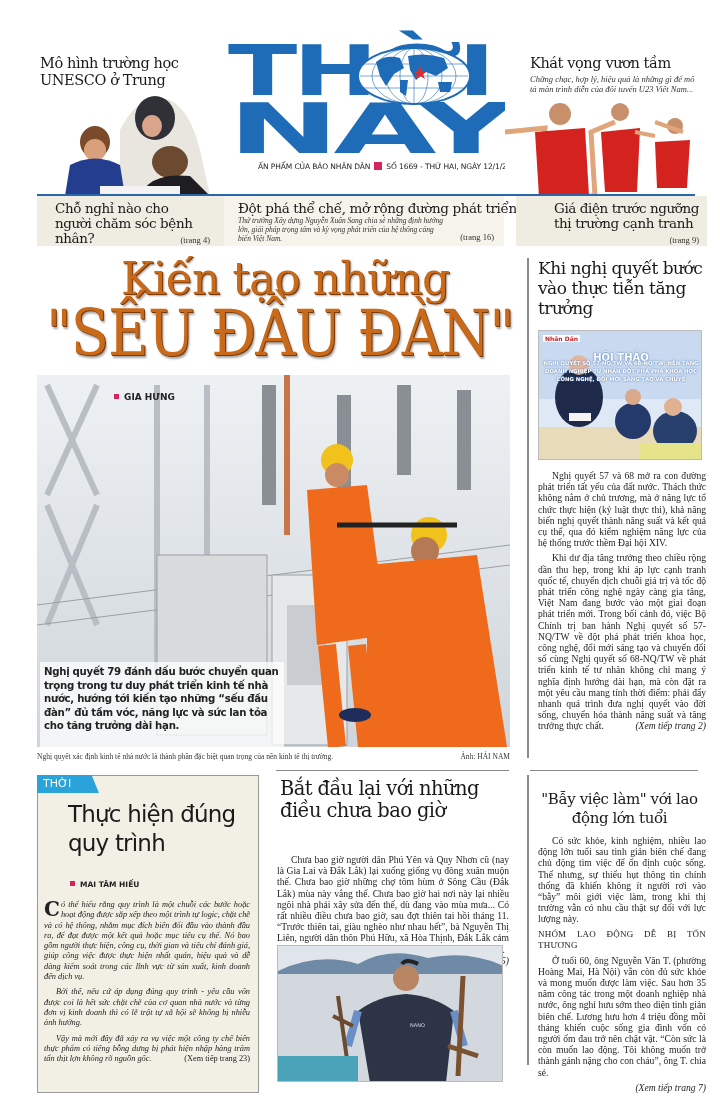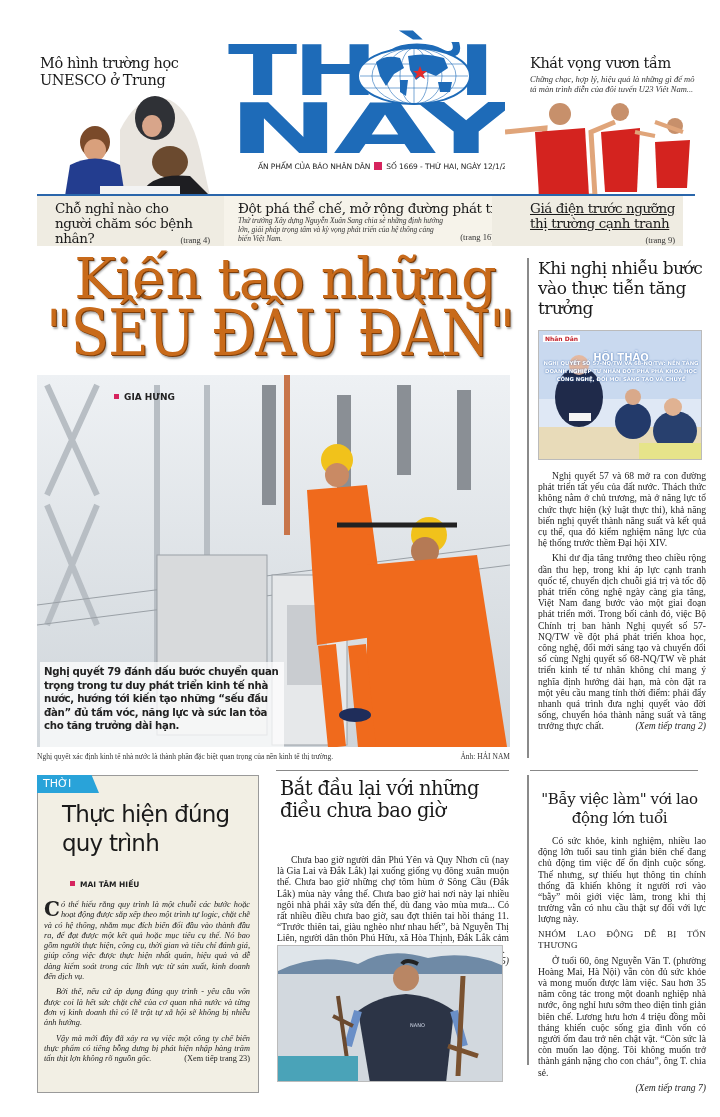--- a/index.html
+++ b/index.html
@@ -19,21 +19,21 @@
   .logo-text { font-family: "DejaVu Sans", sans-serif; font-weight: 900; color: #1e6bb8; font-size: 70px; line-height: 62px; letter-spacing: -3px; transform: scaleX(1.45); transform-origin: left top; }
   .issue-line { left: 258px; top: 162px; font-family: "DejaVu Sans", sans-serif; font-size: 7.5px; color: #222; letter-spacing: -0.1px; white-space: nowrap; }
   .issue-sq { display: inline-block; width: 8px; height: 8px; background: #d6245e; vertical-align: -1px; margin: 0 4px; }
 
   .blue-rule { left: 37px; top: 194px; width: 658px; height: 2px; background: #2a66ab; }
   .strip { top: 196px; height: 50px; background: #efece2; }
   .strip-mid { background: #f6f3ea; }
 
   
   .headline { font-family: "DejaVu Serif", serif; color: #c86a1a; text-shadow: 1px 1px 0 #7a3b08, 2px 2px 2px rgba(0,0,0,0.35); letter-spacing: -1px; text-align: center; }
-  .hl1 { left: 60px; top: 250px; width: 450px; font-size: 56px; line-height: 58px; }
+  .hl1 { left: 60px; top: 250px; width: 450px; font-size: 44px; line-height: 58px; }
   .hl2 { left: 40px; top: 304px; width: 480px; font-size: 56px; line-height: 60px; transform: scaleY(1.12); }
 
   
   .main-photo { left: 37px; top: 375px; width: 473px; height: 372px; overflow: hidden; background: linear-gradient(180deg,#e9edf1 0%, #d4dbe1 60%, #b9c0c6 100%); }
   .byline { font-family: "DejaVu Sans", sans-serif; font-weight: bold; font-size: 9px; color: #222; }
   .red-sq { display: inline-block; width: 5px; height: 5px; background: #d6245e; margin-right: 5px; vertical-align: 1px; }
   .quote-box { left: 40px; top: 662px; width: 244px; height: 86px; background: rgba(255,255,255,0.75); padding: 3px 4px; font-family: "DejaVu Sans", sans-serif; font-weight: bold; font-size: 10.2px; line-height: 13.5px; color: #222; letter-spacing: -0.3px; }
   .caption { left: 37px; top: 752px; width: 420px; font-family: "Liberation Serif", serif; font-size: 7.5px; color: #333; }
   .credit { left: 440px; top: 752px; width: 70px; text-align: right; font-family: "Liberation Serif", serif; font-size: 7.5px; color: #333; }
 
@@ -41,21 +41,21 @@
   .vrule { width: 2px; background: #8a8a8a; }
   .rc-title { font-family: "DejaVu Serif", serif; font-size: 17px; line-height: 20px; color: #1a1a1a; letter-spacing: -0.5px; }
   .body-text { font-family: "Liberation Serif", serif; font-size: 9.6px; line-height: 11.2px; text-align: justify; color: #1d1d1d; }
   .body-text p { text-indent: 14px; margin-bottom: 4px; }
   .see-more { font-style: italic; float: right; }
   .conf-photo { left: 538px; top: 330px; width: 164px; height: 130px; overflow: hidden; border: 1px solid #bbb; }
 
   
   .td-box { left: 37px; top: 775px; width: 222px; height: 318px; background: #f2efe4; border: 1px solid #9a9a9a; }
   .td-tag { left: 37px; top: 775px; width: 62px; height: 18px; background: #29a3d9; color: #fff; font-family: "DejaVu Sans", sans-serif; font-size: 11px; line-height: 18px; padding-left: 6px; clip-path: polygon(0 0, 88% 0, 100% 100%, 0 100%); }
-  .td-title { left: 62px; top: 800px; width: 190px; font-family: "DejaVu Sans", sans-serif; font-size: 23px; line-height: 29px; color: #1a1a1a; letter-spacing: -0.8px; }
+  .td-title { left: 68px; top: 800px; width: 190px; font-family: "DejaVu Sans", sans-serif; font-size: 23px; line-height: 29px; color: #1a1a1a; letter-spacing: -0.8px; }
   .td-byline { left: 70px; top: 880px; font-family: "DejaVu Sans", sans-serif; font-weight: bold; font-size: 7.5px; color: #222; }
   .td-body { left: 44px; top: 900px; width: 206px; font-family: "Liberation Serif", serif; font-style: italic; font-size: 8.3px; line-height: 10.3px; text-align: justify; color: #222; }
   .td-body p { text-indent: 12px; margin-bottom: 5px; }
   .td-body p.first { text-indent: 0; }
   .dropcap { font-family: "DejaVu Serif", serif; font-style: normal; font-weight: bold; font-size: 20px; float: left; line-height: 18px; margin-right: 1px; }
 
   
   .mid-rule { left: 276px; top: 770px; width: 233px; height: 1px; background: #888; }
   .mid-title { left: 280px; top: 778px; width: 235px; font-family: "DejaVu Serif", serif; font-size: 19.5px; line-height: 22px; color: #1a1a1a; letter-spacing: -0.6px; }
   .mid-body { left: 277px; top: 830px; width: 232px; margin-top: 24px; }
@@ -134,21 +134,21 @@
 
 <div class="abs strip" style="left:37px;width:187px;padding:5px 0 0 18px;">
   <div class="teaser-title" style="font-size:13.5px;line-height:15px;width:150px;">Chỗ nghỉ nào cho người chăm sóc bệnh nhân?</div>
   <div class="page-ref" style="position:absolute;right:14px;bottom:1px;">(trang 4)</div>
 </div>
 <div class="abs strip strip-mid" style="left:224px;width:280px;padding:4px 10px 0 14px;">
   <div class="teaser-title" style="font-size:13.5px;line-height:16px;white-space:nowrap;">Đột phá thể chế, mở rộng đường phát triển</div>
   <div class="teaser-sub" style="font-size:7.5px;line-height:9px;width:210px;">Thứ trưởng Xây dựng Nguyễn Xuân Sang chia sẻ những định hướng lớn, giải pháp trọng tâm và kỳ vọng phát triển của hệ thống cảng biển Việt Nam.</div>
   <div class="page-ref" style="position:absolute;right:10px;bottom:4px;">(trang 16)</div>
 </div>
-<div class="abs strip" style="left:492px;width:191px;padding:5px 0 16px 38px;text-decoration:underline;">
+<div class="abs strip" style="left:516px;width:191px;padding:5px 0 16px 38px;">
   <div class="teaser-title" style="font-size:13.5px;line-height:15px;width:150px;">Giá điện trước ngưỡng thị trường cạnh tranh</div>
   <div class="page-ref" style="position:absolute;right:8px;bottom:1px;">(trang 9)</div>
 </div>
 
 <div class="abs main-photo">
   <svg width="473" height="372" viewBox="0 0 473 372">
     <defs>
       <linearGradient id="sky" x1="0" y1="0" x2="0" y2="1">
           <stop offset="0" stop-color="#eef1f4"></stop>
           <stop offset="1" stop-color="#cfd5da"></stop>
@@ -187,21 +187,21 @@
 
 <div class="abs byline" style="left:88px;top:392px;padding-left:26px;">
   <span class="red-sq"></span><span>GIA HƯNG</span>
 </div>
 
 <div class="abs quote-box">Nghị quyết 79 đánh dấu bước chuyển quan trọng trong tư duy phát triển kinh tế nhà nước, hướng tới kiến tạo những “sếu đầu đàn” đủ tầm vóc, năng lực và sức lan tỏa cho tăng trưởng dài hạn.</div>
 <div class="abs caption">Nghị quyết xác định kinh tế nhà nước là thành phần đặc biệt quan trọng của nền kinh tế thị trường.</div>
 <div class="abs credit">Ảnh: HẢI NAM</div>
 
 <div class="abs vrule" style="left:527px;top:258px;height:500px;"></div>
-<div class="abs rc-title" style="left:538px;top:258px;width:170px;">Khi nghị nhiễu bước vào thực tiễn tăng trưởng</div>
+<div class="abs rc-title" style="left:538px;top:258px;width:170px;">Khi nghị quyết bước vào thực tiễn tăng trưởng</div>
 
 <div class="abs conf-photo">
   <svg width="164" height="130" viewBox="0 0 164 130">
     <rect width="164" height="130" fill="#dfe8f5"></rect>
     <rect x="0" y="0" width="164" height="68" fill="#c9d9ef"></rect>
     <rect x="0" y="96" width="164" height="34" fill="#e8dbb9"></rect>
     <ellipse cx="40" cy="66" rx="24" ry="30" fill="#1f2a4a"></ellipse>
     <circle cx="40" cy="34" r="10" fill="#e4b8a0"></circle>
     <rect x="30" y="82" width="22" height="8" fill="#f4f4f4"></rect>
     <ellipse cx="94" cy="90" rx="18" ry="18" fill="#233a6a"></ellipse>

